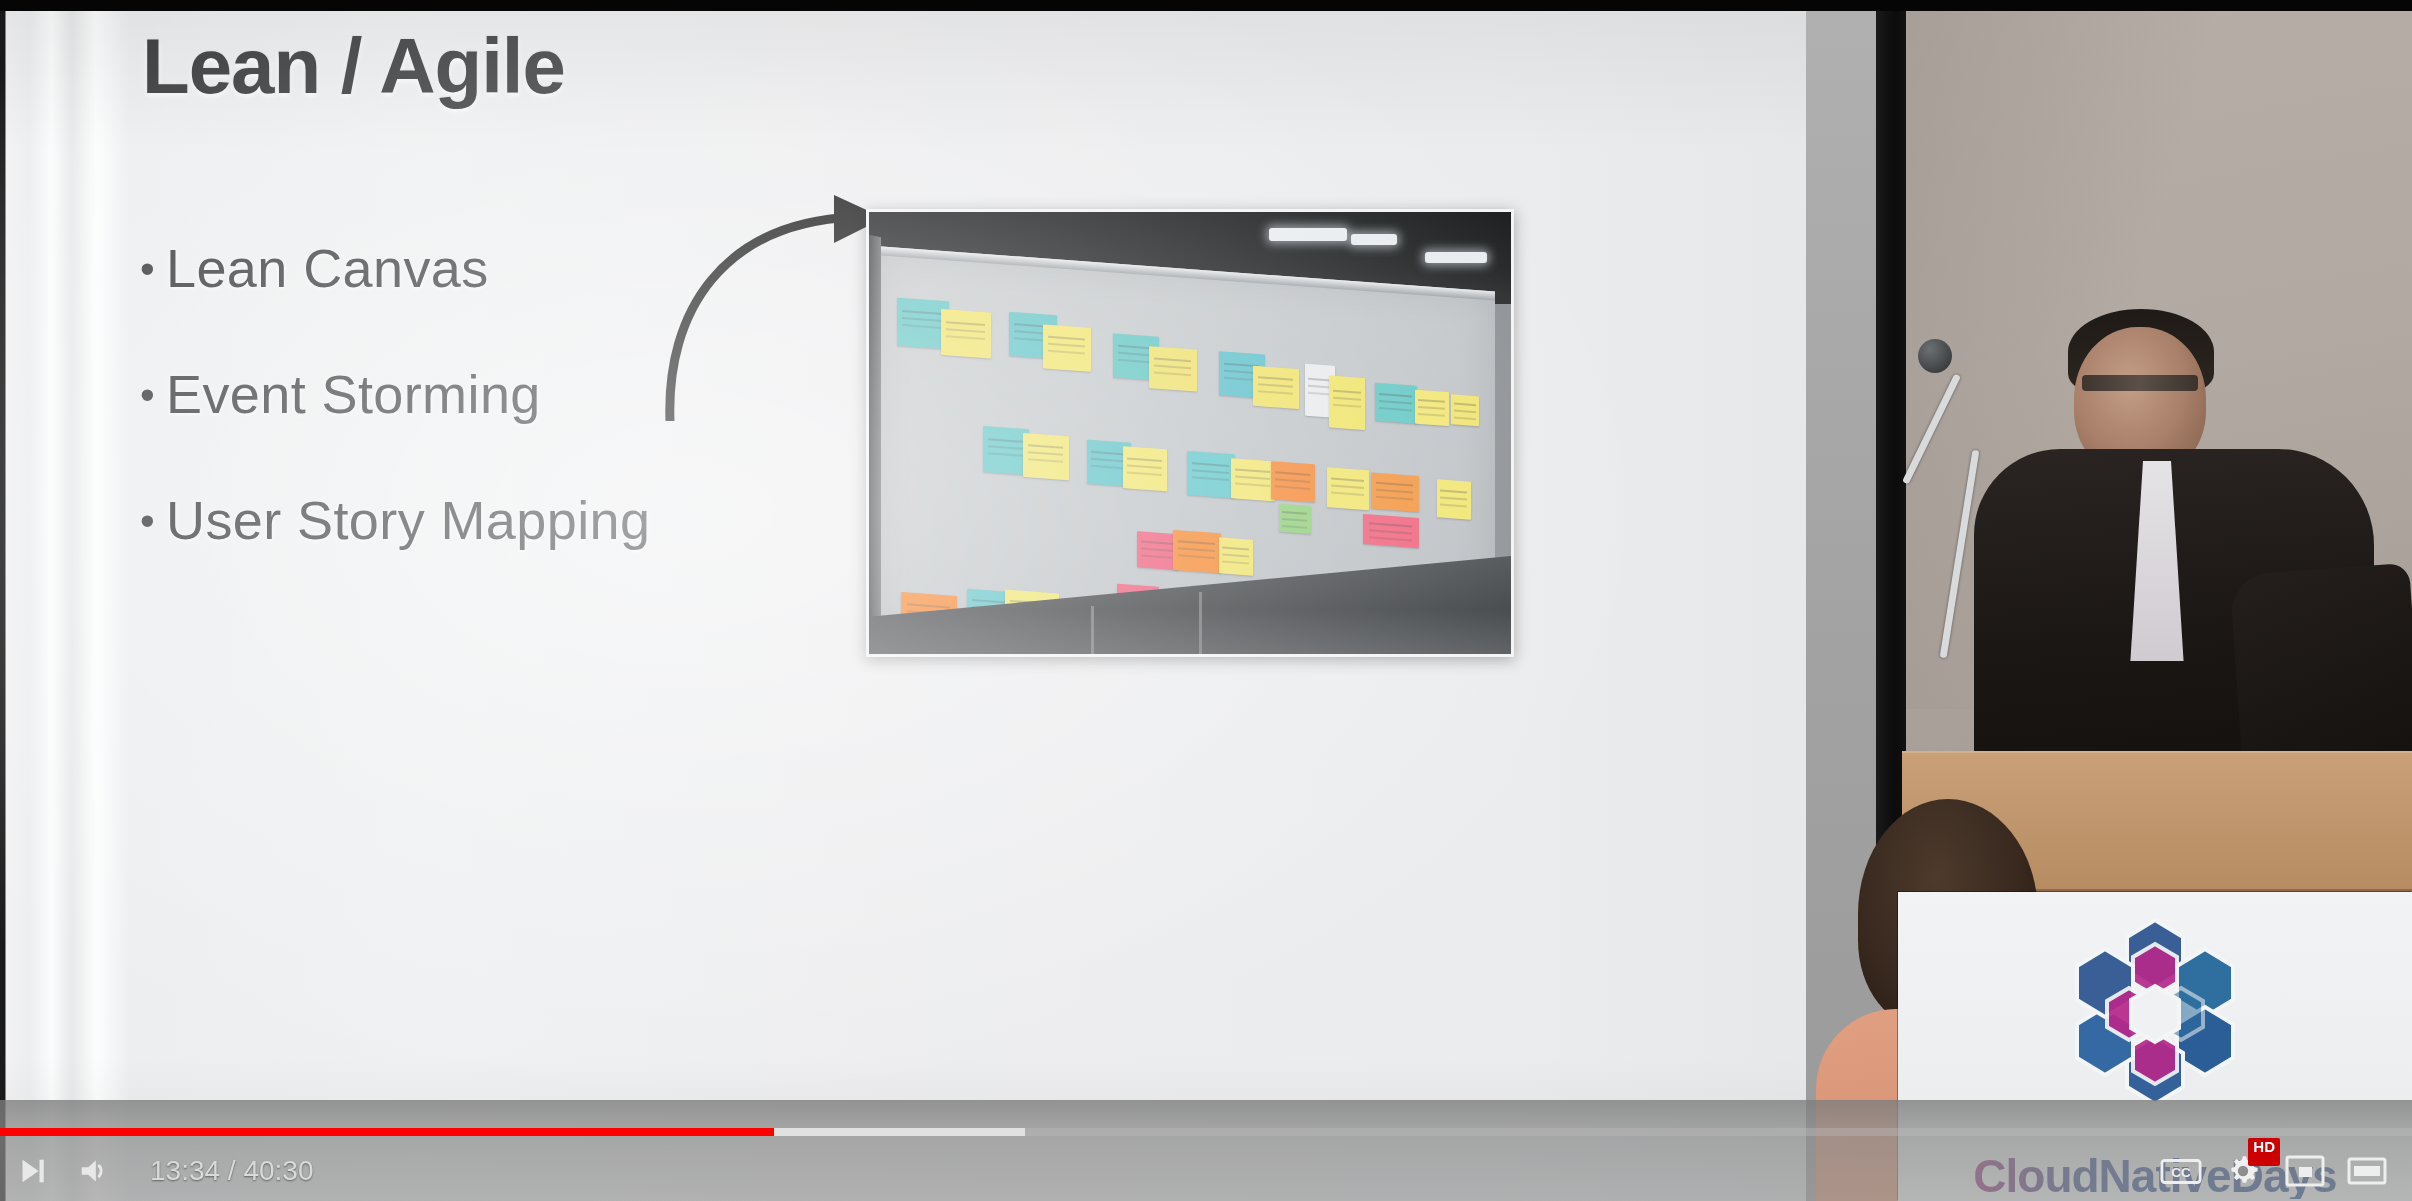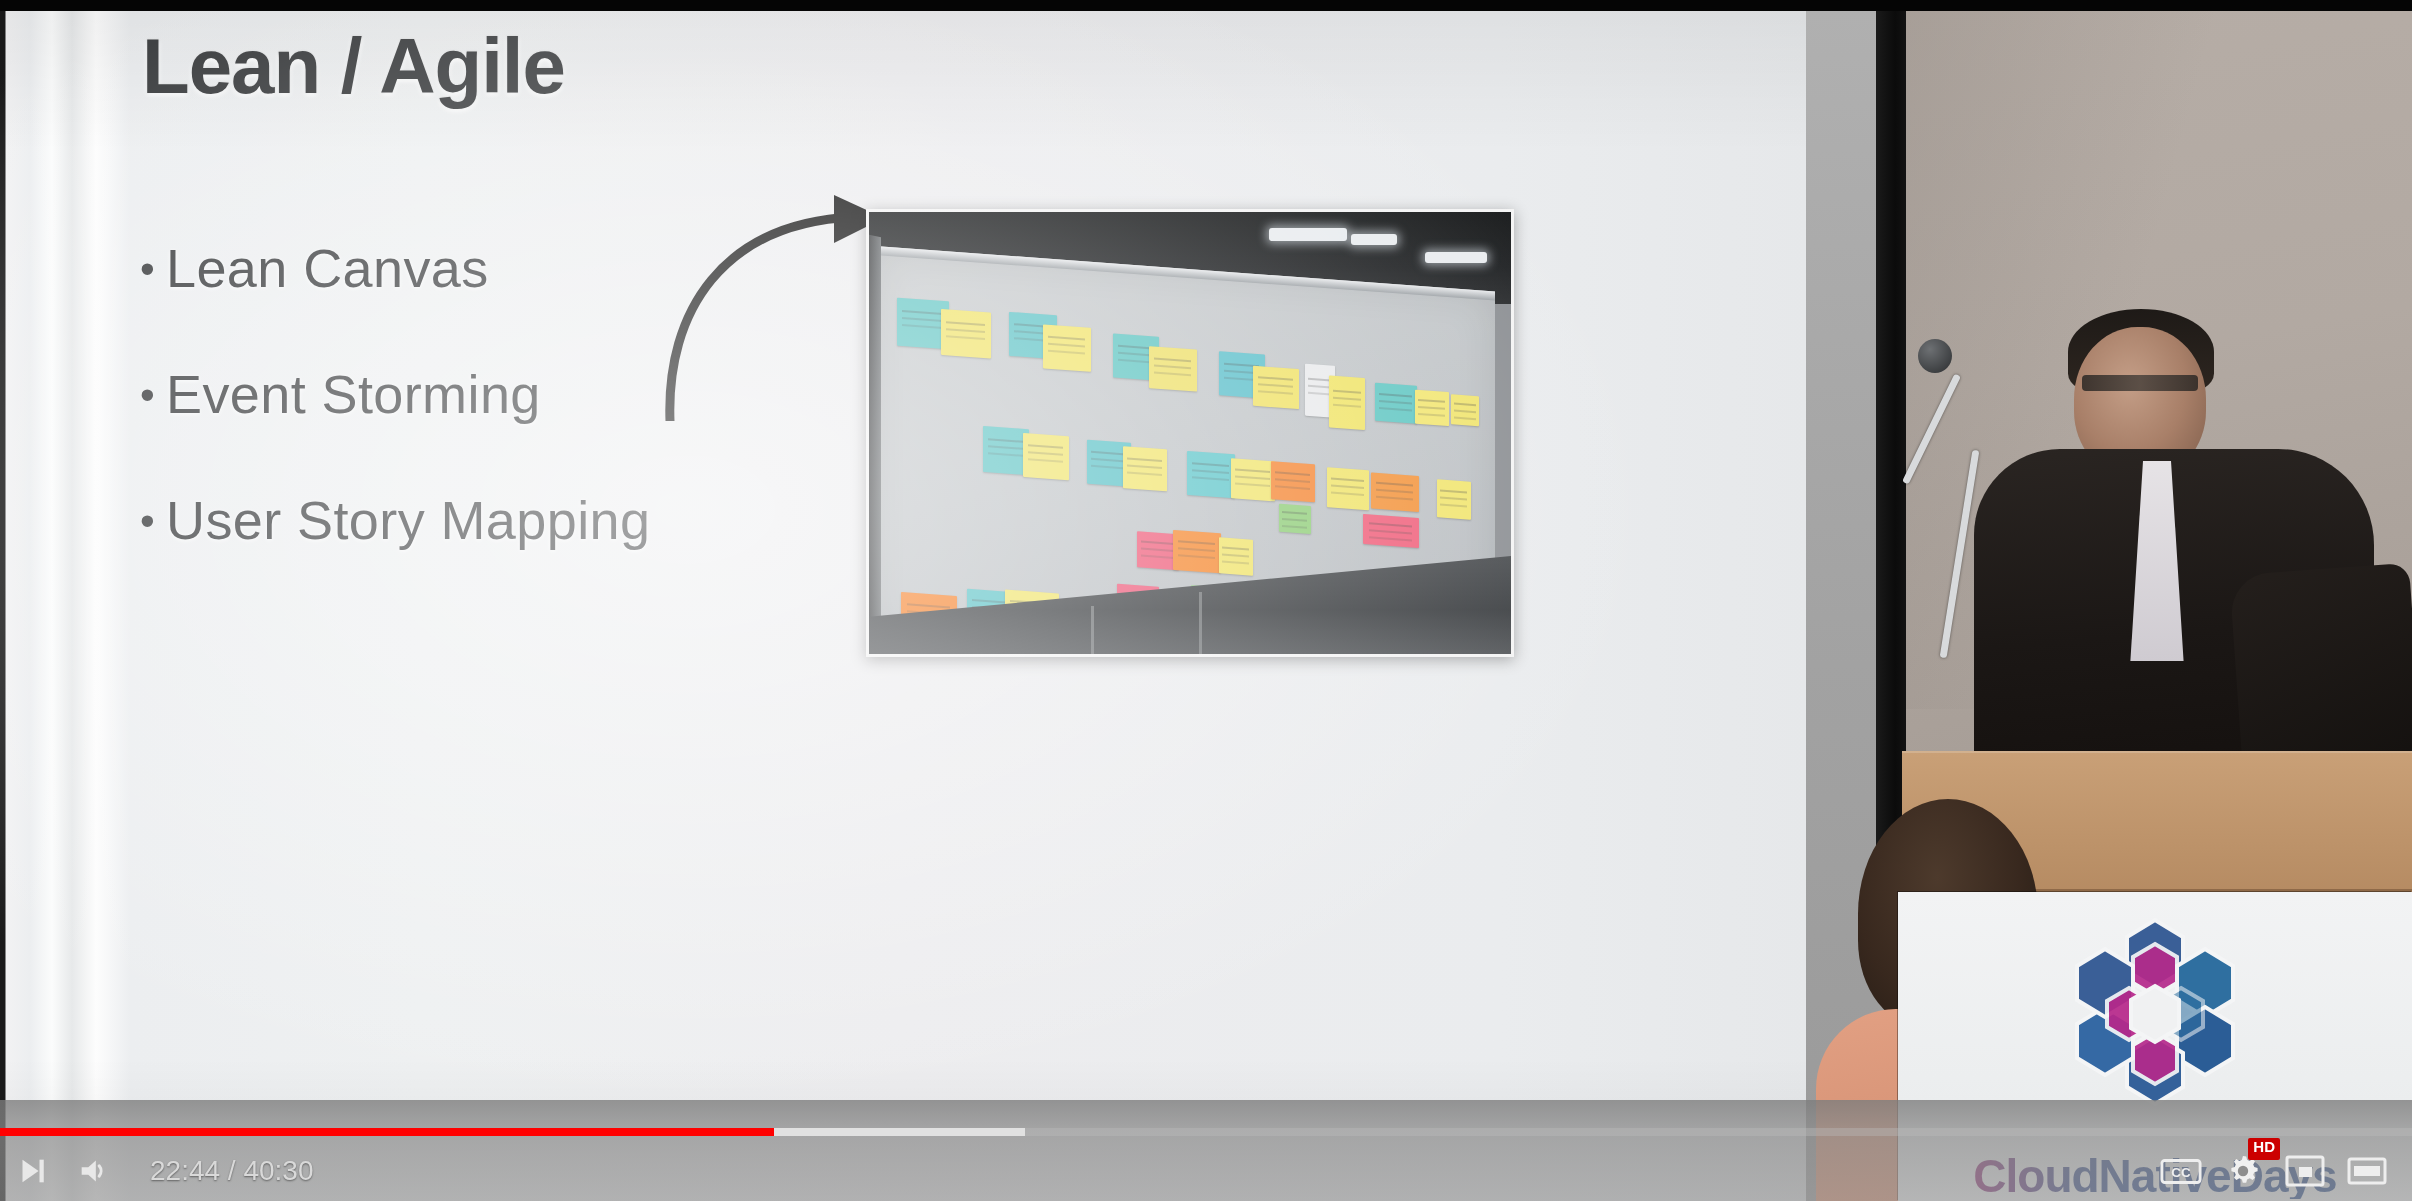--- a/index.html
+++ b/index.html
@@ -258,21 +258,21 @@
   .time-text{
     color:#d9d9d9; font-size:28px; margin-left:26px; white-space:nowrap;
     text-shadow:0 1px 2px rgba(0,0,0,.45);
   }
   .spacer{ flex:1; }
   .right-ctls{ display:flex; align-items:center; padding-right:14px; }
   .hd-badge{
     position:absolute; top:-2px; right:-6px;
     background:#cc0000; color:#fff;
     font-size:15px; font-weight:bold;
-    padding:1px 5px 6px; border-radius:2px;
+    padding:1px 5px 12px; border-radius:2px;
     line-height:1;
   }
   .ctl-rel{ position:relative; }
 </style>
 </head>
 <body>
 
 <div id="player">
 
   <div class="top-bar"></div>
@@ -428,21 +428,21 @@
         </svg>
       </div>
 
       <div class="ctl">
         <svg width="36" height="34" viewBox="0 0 36 36">
           <path d="M6 14 H13 L21 7 V29 L13 22 H6 Z" fill="#e8e8e8"></path>
           <path d="M24.5 12.5 a8.5 8.5 0 0 1 0 11" stroke="#e8e8e8" stroke-width="3.2" fill="none" stroke-linecap="round"></path>
         </svg>
       </div>
 
-      <div class="time-text">22:44 / 40:30</div>
+      <div class="time-text">13:34 / 40:30</div>
 
       <div class="spacer"></div>
 
       <div class="right-ctls">
 
         <div class="ctl">
           <svg width="42" height="34" viewBox="0 0 44 34">
             <rect x="2" y="6" width="40" height="23" rx="3" fill="none" stroke="#eeeeee" stroke-width="3"></rect>
             <text x="22" y="23.5" font-family="Liberation Sans, sans-serif" font-size="14" font-weight="bold" fill="#eeeeee" text-anchor="middle">CC</text>
           </svg>

